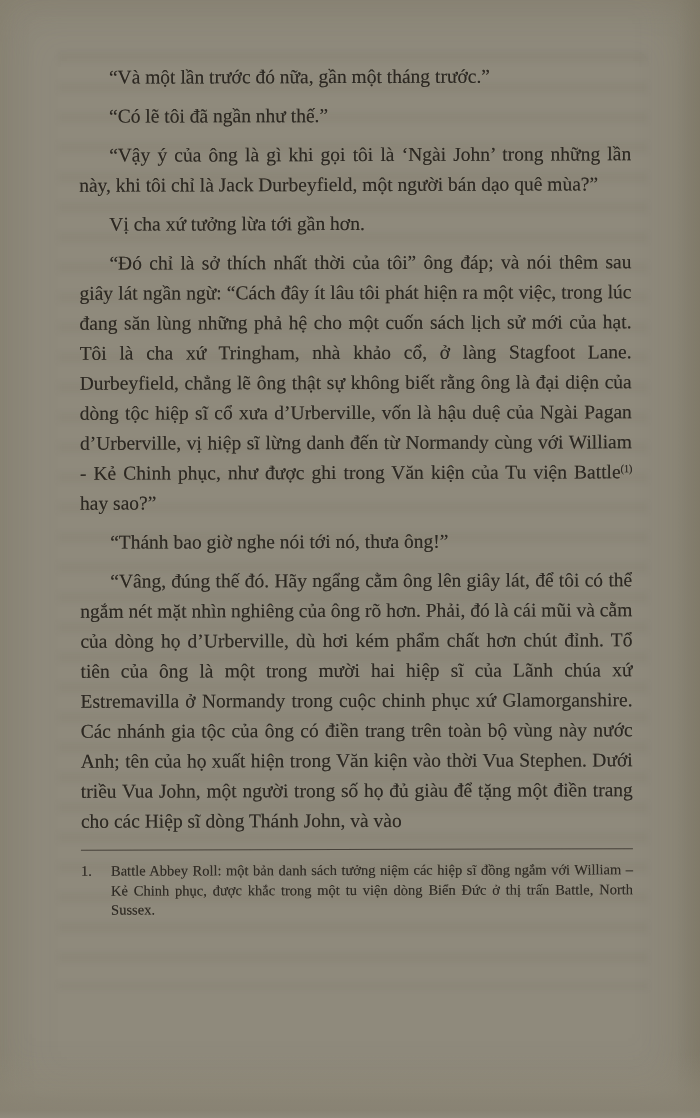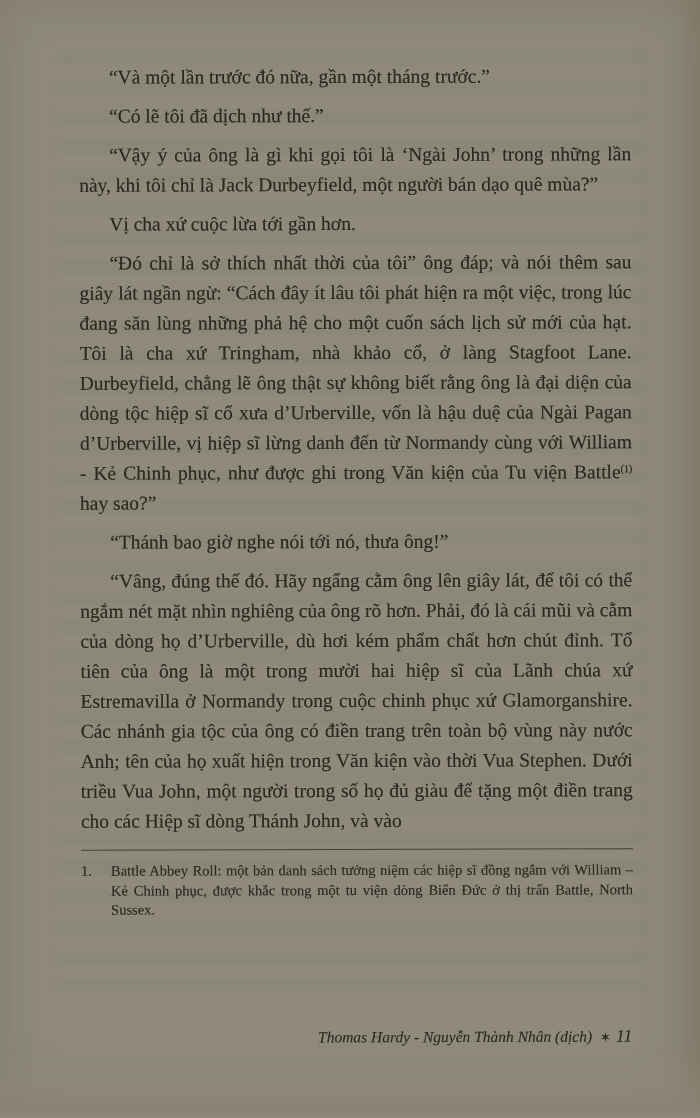--- a/index.html
+++ b/index.html
@@ -114,42 +114,39 @@
 <body>
 
 <div class="page">
 
   <div class="bleed"></div>
 
   <div class="content">
 
     <p class="para"><span>“Và một lần trước đó nữa, gần một tháng trước.”</span></p>
 
-    <p class="para"><span>“Có lẽ tôi đã dịch như thế.”</span></p>
+    <p class="para"><span>“Có lẽ tôi đã ngần như thế.”</span></p>
 
     <p class="para"><span>“Vậy ý của ông là gì khi gọi tôi là ‘Ngài John’ trong những lần này, khi tôi chỉ là Jack Durbeyfield, một người bán dạo quê mùa?”</span></p>
 
-    <p class="para"><span>Vị cha xứ cuộc lừa tới gần hơn.</span></p>
+    <p class="para"><span>Vị cha xứ tưởng lừa tới gần hơn.</span></p>
 
     <p class="para"><span>“Đó chỉ là sở thích nhất thời của tôi” ông đáp; và nói thêm sau giây lát ngần ngừ: “Cách đây ít lâu tôi phát hiện ra một việc, trong lúc đang săn lùng những phả hệ cho một cuốn sách lịch sử mới của hạt. Tôi là cha xứ Tringham, nhà khảo cổ, ở làng Stagfoot Lane. Durbeyfield, chẳng lẽ ông thật sự không biết rằng ông là đại diện của dòng tộc hiệp sĩ cổ xưa d’Urberville, vốn là hậu duệ của Ngài Pagan d’Urberville, vị hiệp sĩ lừng danh đến từ Normandy cùng với William - Kẻ Chinh phục, như được ghi trong Văn kiện của Tu viện Battle</span><sup class="fn-ref">(1)</sup><span> hay sao?”</span></p>
 
     <p class="para"><span>“Thánh bao giờ nghe nói tới nó, thưa ông!”</span></p>
 
     <p class="para"><span>“Vâng, đúng thế đó. Hãy ngẩng cằm ông lên giây lát, để tôi có thể ngắm nét mặt nhìn nghiêng của ông rõ hơn. Phải, đó là cái mũi và cằm của dòng họ d’Urberville, dù hơi kém phẩm chất hơn chút đỉnh. Tổ tiên của ông là một trong mười hai hiệp sĩ của Lãnh chúa xứ Estremavilla ở Normandy trong cuộc chinh phục xứ Glamorganshire. Các nhánh gia tộc của ông có điền trang trên toàn bộ vùng này nước Anh; tên của họ xuất hiện trong Văn kiện vào thời Vua Stephen. Dưới triều Vua John, một người trong số họ đủ giàu để tặng một điền trang cho các Hiệp sĩ dòng Thánh John, và vào</span></p>
 
     <hr class="footnote-rule">
 
     <div class="footnote">
       <span class="fn-marker">1.</span>
       <span class="fn-text">Battle Abbey Roll: một bản danh sách tưởng niệm các hiệp sĩ đồng ngắm với William – Kẻ Chinh phục, được khắc trong một tu viện dòng Biển Đức ở thị trấn Battle, North Sussex.</span>
     </div>
 
   </div>
 
-  <div class="footer">
-    <span>Thomas Hardy - Nguyễn Thành Nhân (dịch)</span><span class="sep">✶</span><span class="pagenum">11</span>
-  </div>
 
   <div class="vignette"></div>
   <div class="scan-right"></div>
   <div class="scan-bottom"></div>
 
 </div>
 
 </body></html>

